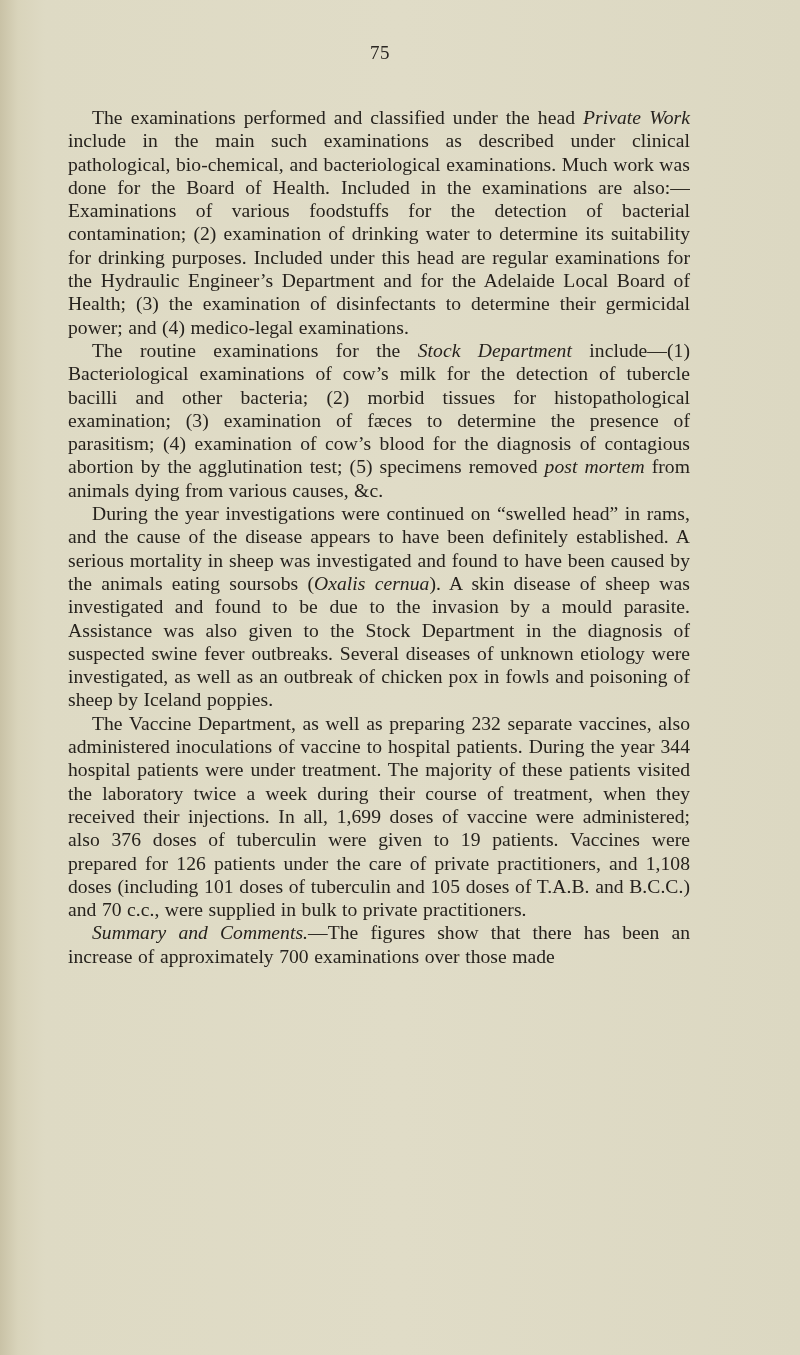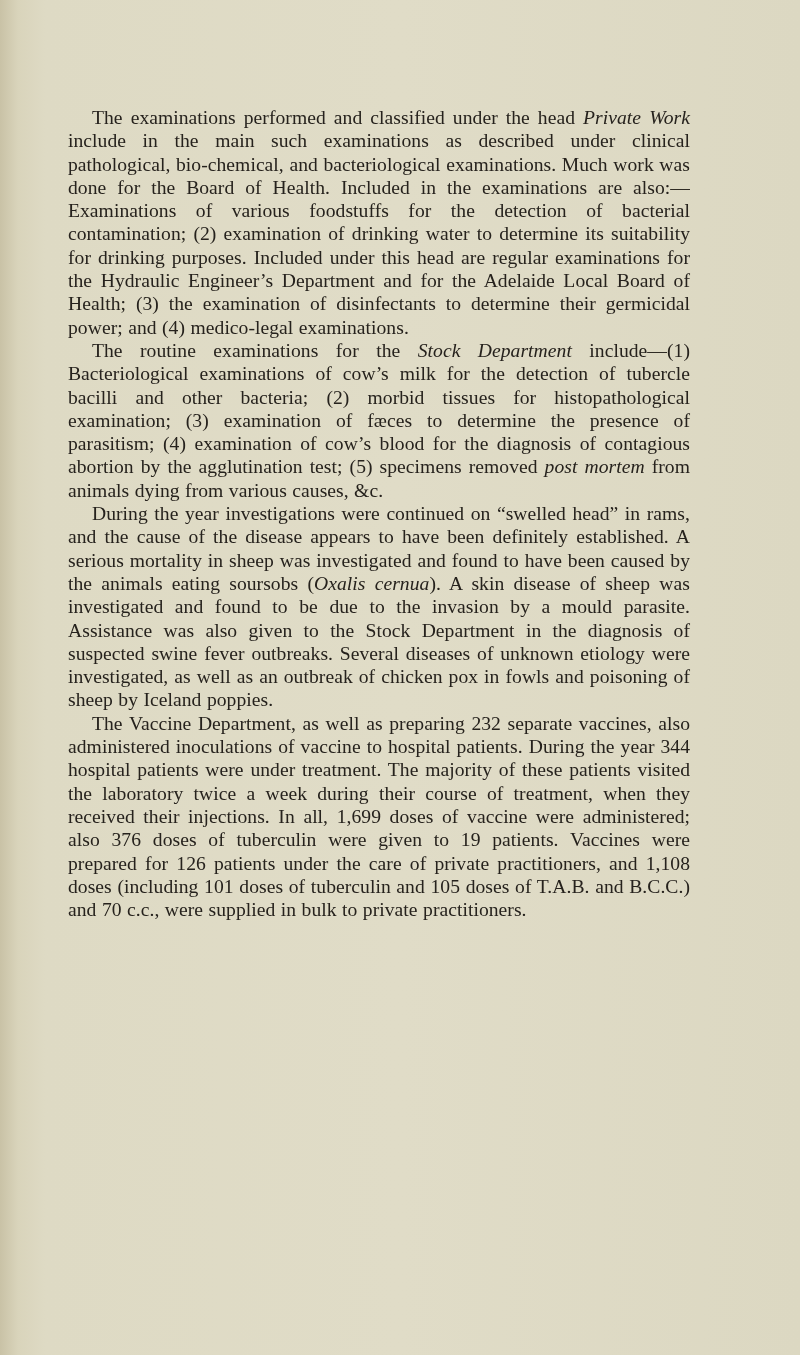--- a/index.html
+++ b/index.html
@@ -52,28 +52,32 @@
       font-style: italic;
     }
     .para.last {
       text-align-last: left;
     }
   </style>
 </head>
 <body>
 
 <div class="page">
+  <div class="page-number">75</div>
 
   <div class="text-block">
     <p class="para">
       <span>The examinations performed and classified under the head </span><em>Private Work</em><span> include in the main such examinations as described under clinical pathological, bio-chemical, and bacteriological examinations. Much work was done for the Board of Health. Included in the examinations are also:—Examinations of various foodstuffs for the detection of bacterial contamination; (2) examination of drinking water to determine its suitability for drinking purposes. Included under this head are regular examinations for the Hydraulic Engineer’s Department and for the Adelaide Local Board of Health; (3) the examination of disinfectants to determine their germicidal power; and (4) medico-legal examinations.</span>
     </p>
     <p class="para">
       <span>The routine examinations for the </span><em>Stock Department</em><span> include—(1) Bacteriological examinations of cow’s milk for the detection of tubercle bacilli and other bacteria; (2) morbid tissues for histopathological examination; (3) examination of fæces to determine the presence of parasitism; (4) examination of cow’s blood for the diagnosis of contagious abortion by the agglutination test; (5) specimens removed </span><em>post mortem</em><span> from animals dying from various causes, &amp;c.</span>
     </p>
     <p class="para">
       <span>During the year investigations were continued on “swelled head” in rams, and the cause of the disease appears to have been definitely established. A serious mortality in sheep was investigated and found to have been caused by the animals eating soursobs (</span><em>Oxalis cernua</em><span>). A skin disease of sheep was investigated and found to be due to the invasion by a mould parasite. Assistance was also given to the Stock Department in the diagnosis of suspected swine fever outbreaks. Several diseases of unknown etiology were investigated, as well as an outbreak of chicken pox in fowls and poisoning of sheep by Iceland poppies.</span>
     </p>
     <p class="para">
       <span>The Vaccine Department, as well as preparing 232 separate vaccines, also administered inoculations of vaccine to hospital patients. During the year 344 hospital patients were under treatment. The majority of these patients visited the laboratory twice a week during their course of treatment, when they received their injections. In all, 1,699 doses of vaccine were administered; also 376 doses of tuberculin were given to 19 patients. Vaccines were prepared for 126 patients under the care of private practitioners, and 1,108 doses (including 101 doses of tuberculin and 105 doses of T.A.B. and B.C.C.) and 70 c.c., were supplied in bulk to private practitioners.</span>
     </p>
+    <p class="para last">
+      <em>Summary and Comments.</em><span>—The figures show that there has been an increase of approximately 700 examinations over those made</span>
+    </p>
   </div>
 </div>
 
 </body></html>

